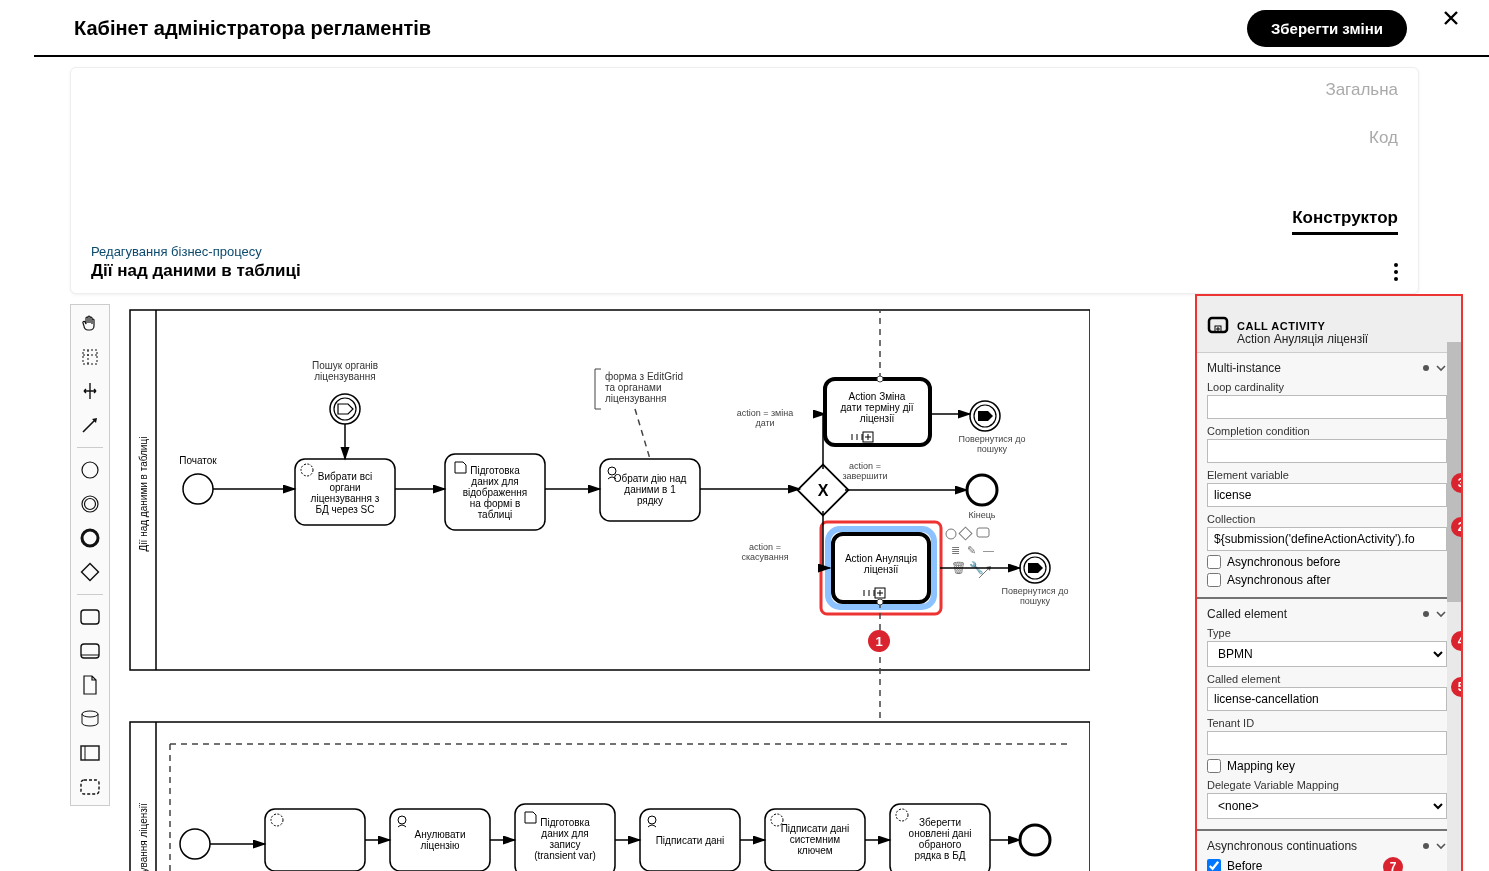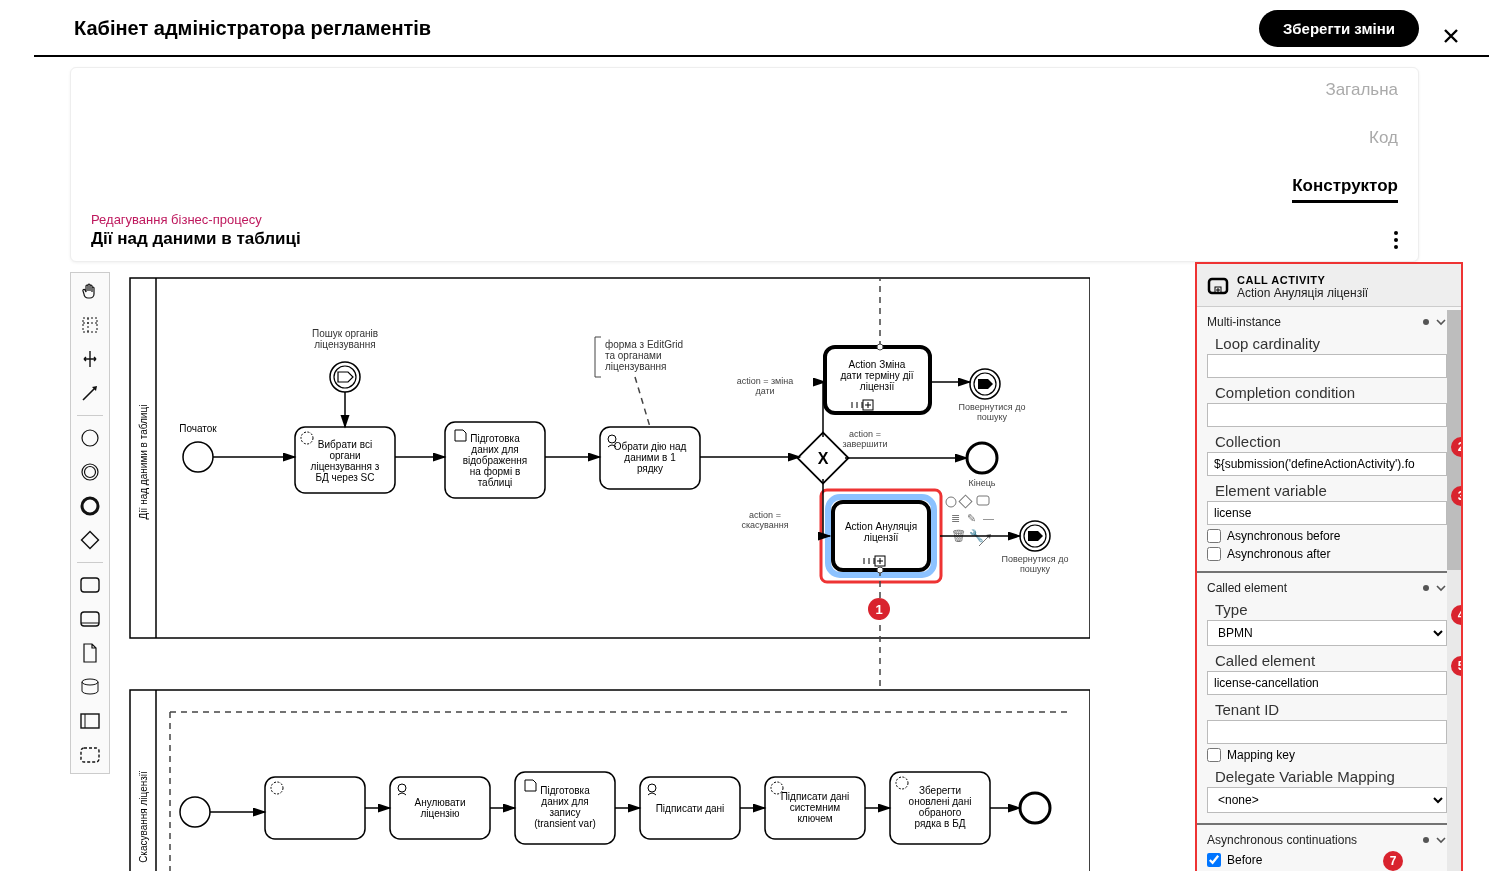--- a/index.html
+++ b/index.html
@@ -2,56 +2,56 @@
 <html><head>
 <meta charset="utf-8">
 <style>
   * { box-sizing: border-box; margin: 0; padding: 0; }
   body { font-family: Arial, sans-serif; font-size: 13px; background: #fff; color: #000; }
 
   
   .top-header { display: flex; align-items: center; justify-content: space-between; padding: 10px 30px 8px 40px; border-bottom: 2px solid #000; margin-left: 34px; }
   .top-header-left h1 { font-size: 20px; font-weight: 700; }
   .top-header-left .sub { color: #777; font-size: 13px; }
-  .top-header-right { display: flex; align-items: flex-end; gap: 24px; }
+  .top-header-right { display: flex; align-items: flex-start; gap: 36px; }
   .btn-save { background: #000; color: #fff; border: none; border-radius: 22px; padding: 10px 24px; font-size: 15px; font-weight: 600; cursor: pointer; }
   .close-x svg { width: 16px; height: 16px; }
 
   
   .sub-header-wrap { padding: 10px 70px 0 70px; }
   .sub-header { display: flex; justify-content: space-between; align-items: flex-end; background: #fff; border: 1px solid #eee; border-radius: 6px; padding: 12px 20px 12px 20px; box-shadow: 0 1px 3px rgba(0,0,0,.06);}
-  .sub-header-left .crumb { color: #be185d; font-size: 13px; }
+  .sub-header-left .crumb { color: #0c4a6e; font-size: 13px; }
   .sub-header-left h2 { font-size: 17px; font-weight: 700; margin-top: 2px;}
   .sub-header-right { display: flex; align-items: flex-end; gap: 28px; flex-direction: column; }
   .tab { color: #aaa; font-size: 17px; cursor: pointer; }
-  .tab.active { color: #000; font-weight: 700; border-bottom: 3px solid #000; padding-bottom: 4px; }
+  .tab.active { color: #000; font-weight: 700; border-bottom: 3px solid #000; padding-bottom: 4px; margin-top: 32px; }
   .kebab { display: flex; flex-direction: column; gap: 3px; cursor: pointer; }
   .kebab span { width: 4px; height: 4px; background: #000; border-radius: 50%; }
 
   
   .main { display: flex; padding: 10px 0 0 70px; gap: 0; position: relative; }
   .palette { width: 40px; border: 1px solid #ccc; background: #fafafa; display: flex; flex-direction: column; align-items: center; padding: 6px 0; gap: 10px; align-self: flex-start; }
   .palette .tool { width: 24px; height: 24px; display: flex; align-items: center; justify-content: center; cursor: pointer; color:#111;}
   .palette hr { width: 70%; border: none; border-top: 1px solid #ccc; }
 
   .canvas-wrap { flex: 1; position: relative; }
   .svg-canvas { display: block; }
 
   
   .props { width: 268px; border: 2px solid #e33; background: #f7f7f7; font-size: 12px; position: absolute; right: 26px; top: 0; bottom: 0; overflow: hidden; }
   .props-header { display: flex; align-items: center; gap: 8px; padding: 10px 10px 6px 10px; border-bottom: 1px solid #ccc; background:#eee;}
-  .props-header .ptype { font-size: 11px; font-weight: 700; letter-spacing: .5px;}
+  .props-header .ptype { font-size: 11px; font-weight: 700; letter-spacing: .5px; margin-top: 14px;}
   .props-header .pname { font-size: 12px; color:#222;}
   .props-body { overflow-y: auto; height: calc(100% - 46px); padding-right: 4px; }
   .props-section { border-bottom: 2px solid #737373; padding: 8px 10px 10px 10px; }
   .sec-head { display:flex; justify-content: space-between; align-items:center; margin-bottom:6px;}
   .sec-title { font-size: 12px; color:#222;}
   .sec-head .sec-icons { color:#555; display:flex; gap:6px; align-items:center;}
   .sec-head .dot { width:6px; height:6px; background:#555; border-radius:50%; display:inline-block;}
-  .fld-label { font-size: 15px; color:#333; margin: 6px 0 2px 8px; display:block;}
+  .fld-label { font-size: 11px; color:#333; margin: 6px 0 2px 0; display:block;}
   .fld-input, .fld-select { width: 100%; font-size: 12px; padding: 4px 6px; border:1px solid #bbb; background:#fff;}
   .fld-check { display:flex; align-items:center; gap:6px; font-size:12px; margin-top:4px;}
   .fld-check input { width:14px; height:14px;}
   .scroll-track{ position:absolute; right:0; top:46px; bottom:0; width:14px; background:#e9e9e9;}
   .scroll-thumb{ position:absolute; right:0; top:46px; width:14px; height:260px; background:#bdbdbd;}
   .row-with-badge { position:relative;}
   .badge { position:absolute; right:-24px; top:4px; width:20px; height:20px; border-radius:50%; background:#d9232e; color:#fff; font-size:12px; font-weight:700; display:flex; align-items:center; justify-content:center;}
   .canvas-badge { position:absolute; width:22px; height:22px; border-radius:50%; background:#d9232e; color:#fff; font-size:13px; font-weight:700; display:flex; align-items:center; justify-content:center; }
 
   
@@ -366,29 +366,29 @@
             </span>
           </div>
 
         <label class="fld-label">Loop cardinality</label>
         <input class="fld-input" value="" style="">
 
         <label class="fld-label">Completion condition</label>
         <input class="fld-input" value="" style="">
 
         <div class="row-with-badge">
+          <label class="fld-label">Element variable</label>
+          <input class="fld-input" value="license" style="">
+          <div class="badge">3</div>
+        </div>
+
+        <div class="row-with-badge">
           <label class="fld-label">Collection</label>
           <input class="fld-input" value="${submission('defineActionActivity').fo" style="">
           <div class="badge">2</div>
-        </div>
-
-        <div class="row-with-badge">
-          <label class="fld-label">Element variable</label>
-          <input class="fld-input" value="license" style="">
-          <div class="badge">3</div>
         </div>
 
         <label class="fld-check">
             <input type="checkbox" style=""> 
             <span>Asynchronous before</span>
           </label>
         <label class="fld-check">
             <input type="checkbox" style=""> 
             <span>Asynchronous after</span>
           </label>

